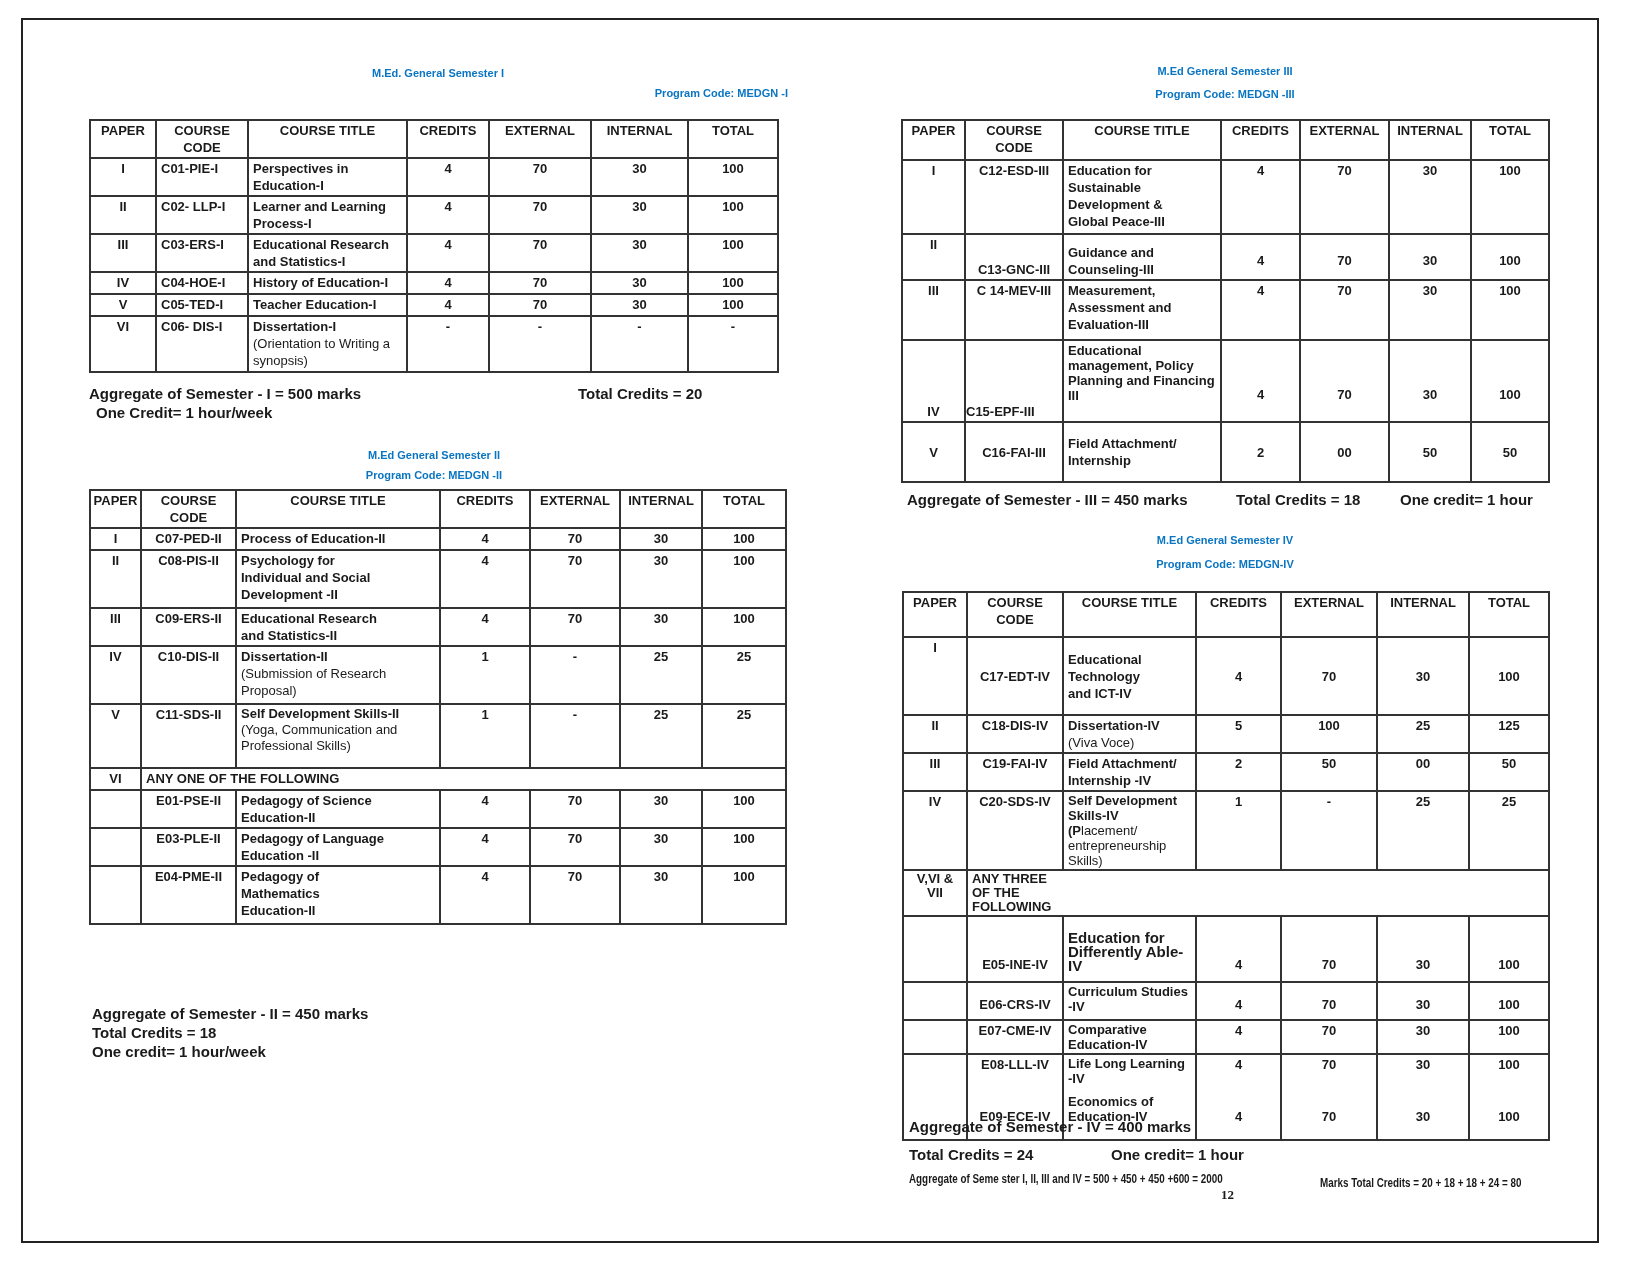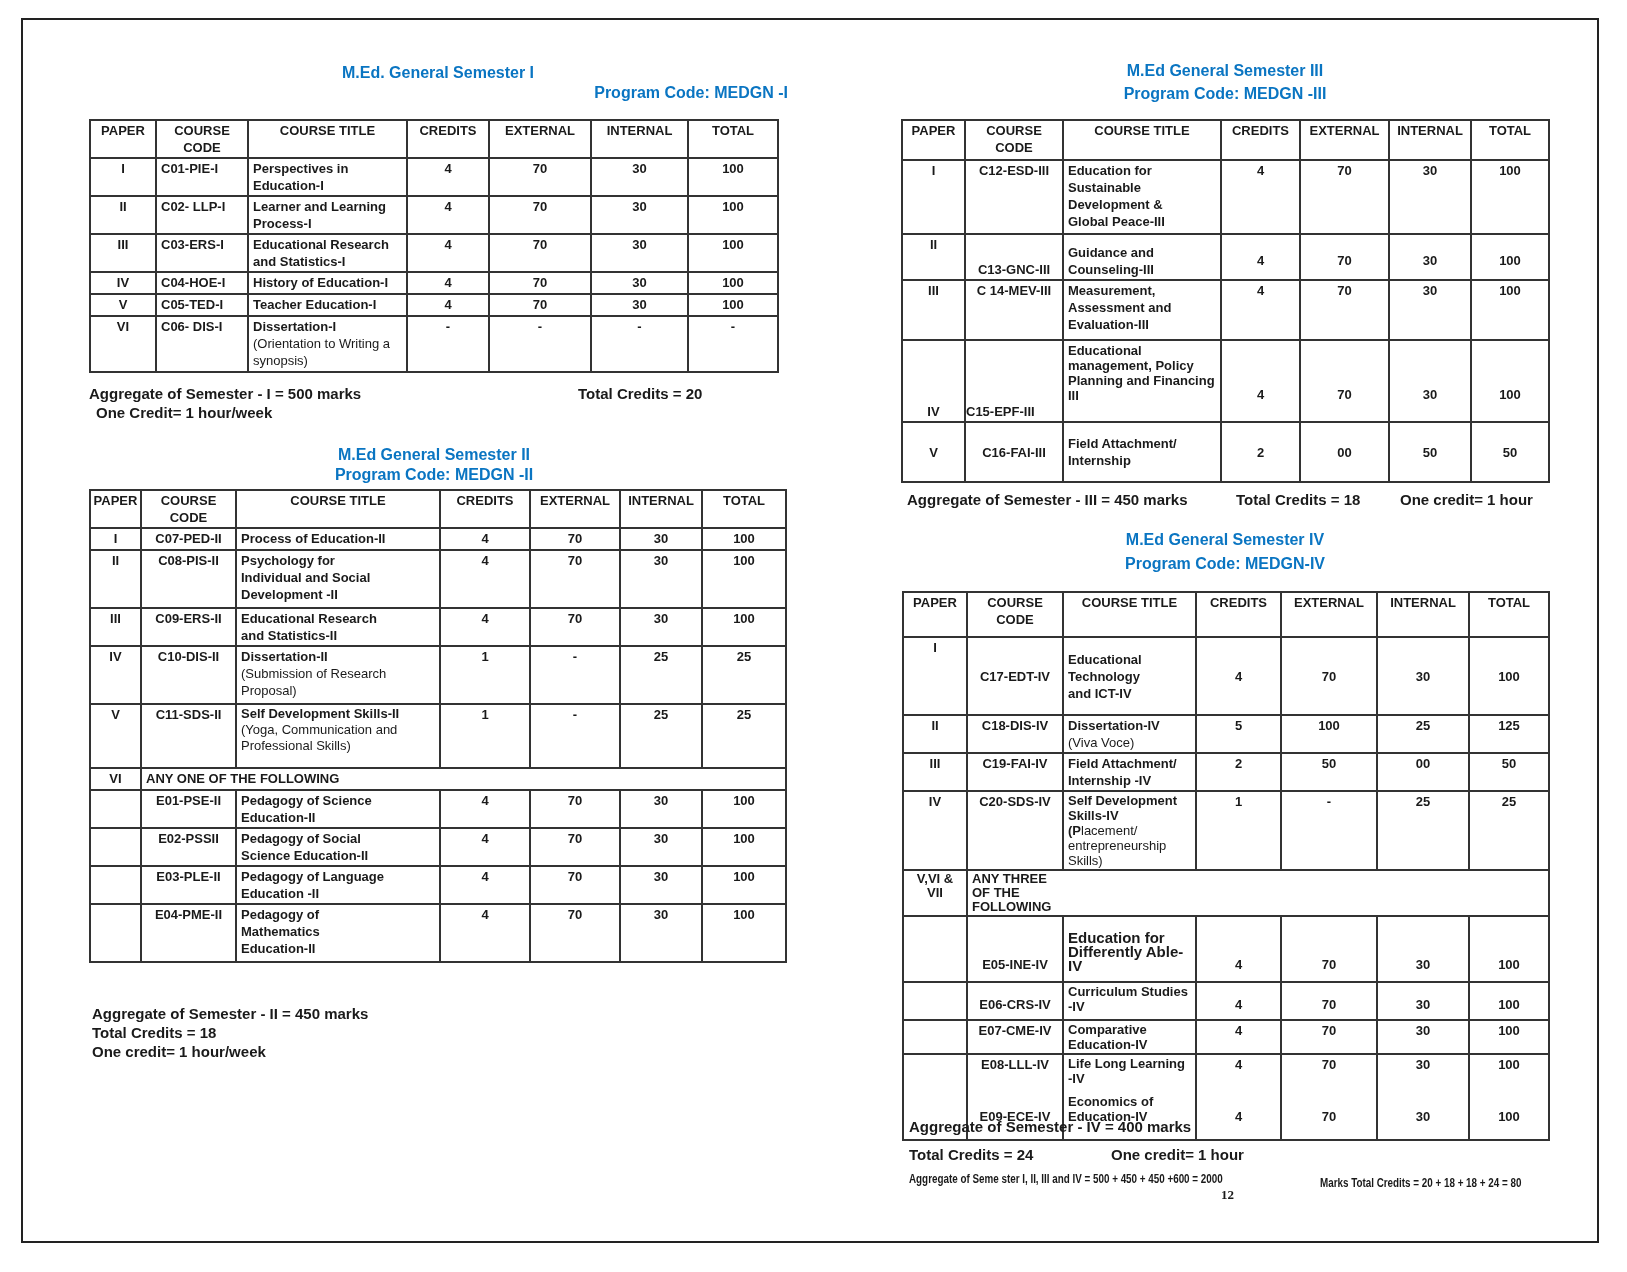--- a/index.html
+++ b/index.html
@@ -1,21 +1,21 @@
 <!DOCTYPE html>
 <html><head>
 <meta charset="utf-8">
 <style>
   html, body { margin: 0; padding: 0; background: #ffffff; }
   body { width: 1627px; height: 1272px; position: relative; overflow: hidden;
          font-family: "Liberation Sans", sans-serif; color: #1a1a1a; }
   .frame { position: absolute; left: 21px; top: 18px; width: 1578px; height: 1225px;
            border: 2px solid #222; box-sizing: border-box; }
   .block { position: absolute; }
-  .title { color: #0a75c2; font-weight: bold; font-size: 16px; text-align: center; line-height: 20px; }
+  .title { color: #0a75c2; font-weight: bold; font-size: 11px; text-align: center; line-height: 20px; }
   table.grid { border-collapse: collapse; table-layout: fixed; position: absolute; }
   table.grid td, table.grid th { border: 2px solid #333; vertical-align: top; font-size: 13px;
            line-height: 17px; padding: 1px 4px; font-weight: bold; }
   table.grid th { text-align: center; font-weight: bold; }
   td.c { text-align: center; }
   td.bot { vertical-align: bottom !important; }
   td.mid { vertical-align: middle !important; }
   .light { font-weight: normal; }
   .foot { position: absolute; font-weight: bold; font-size: 15px; line-height: 19px; white-space: nowrap; text-align: center; }
   .foot-small { position: absolute; font-weight: bold; font-size: 12px; white-space: nowrap; transform: scaleX(0.82); transform-origin: left top; }
@@ -185,29 +185,20 @@
     <td></td>
     <td class="c">E01-PSE-II</td>
     <td style="padding-right:50px">Pedagogy of Science Education-II</td>
     <td class="c">4</td>
     <td class="c">70</td>
     <td class="c">30</td>
     <td class="c">100</td>
   </tr>
   <tr style="height:38px">
     <td></td>
-    <td class="c">E02-PSSII</td>
-    <td style="padding-right:50px">Pedagogy of Social Science Education-II</td>
-    <td class="c">4</td>
-    <td class="c">70</td>
-    <td class="c">30</td>
-    <td class="c">100</td>
-  </tr>
-  <tr style="height:38px">
-    <td></td>
     <td class="c">E03-PLE-II</td>
     <td style="padding-right:40px">Pedagogy of Language Education -II</td>
     <td class="c">4</td>
     <td class="c">70</td>
     <td class="c">30</td>
     <td class="c">100</td>
   </tr>
   <tr style="height:58px">
     <td></td>
     <td class="c">E04-PME-II</td>

